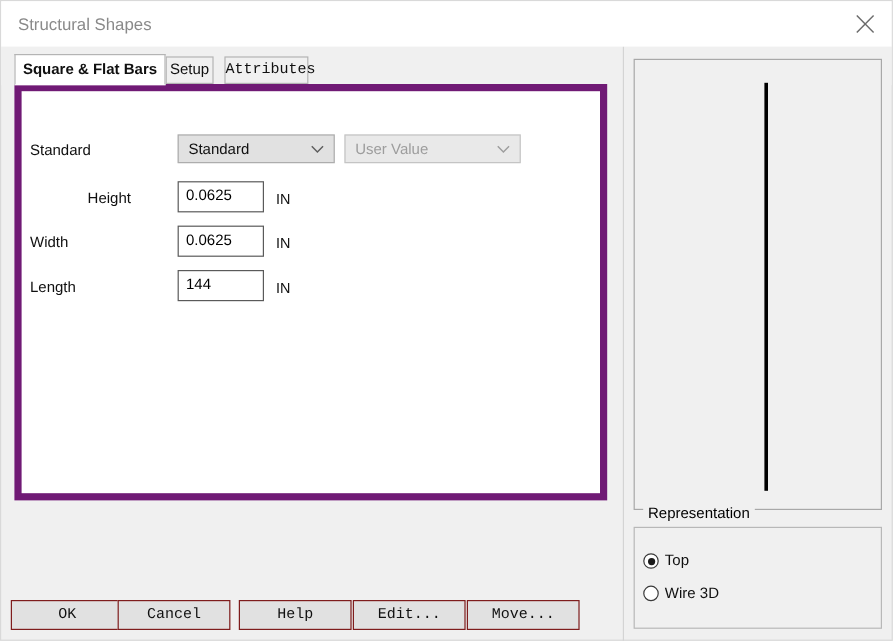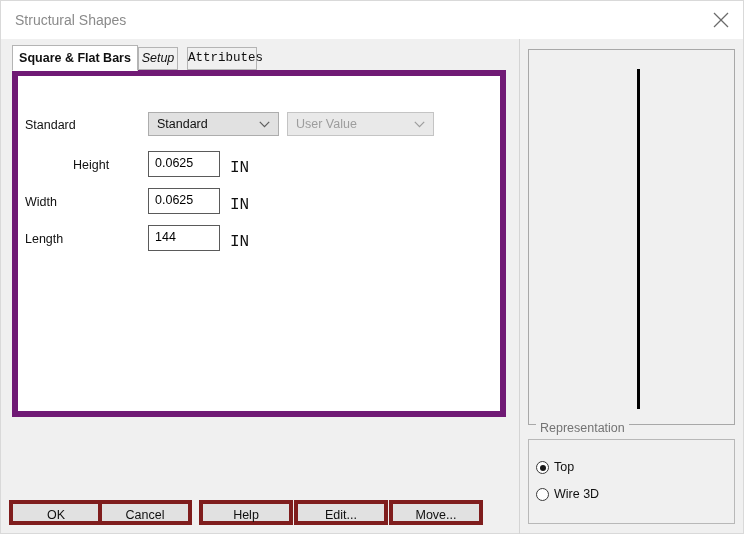--- a/index.html
+++ b/index.html
@@ -106,24 +106,23 @@
   }
 
   .form-label {
     position: absolute;
     font-size: 12.5px;
     color: #101010;
     white-space: nowrap;
   }
   .unit-label {
     position: absolute;
-    font-size: 16px;
-    color: #101010;
-    white-space: nowrap;
-    font-family: Liberation Mono, monospace;
+    font-size: 12px;
+    color: #101010;
+    white-space: nowrap;
   }
 
   .combo {
     position: absolute;
     height: 24px;
     box-sizing: border-box;
     background: #e1e1e1;
     border: 1px solid #adadad;
     cursor: default;
   }
@@ -167,27 +166,28 @@
   }
 
   
   .dlg-button {
     position: absolute;
     top: 499px;
     height: 25px;
     width: 94px;
     box-sizing: border-box;
     background: #e1e1e1;
-    border: 4px solid #7f1d1d;
+    border: 1px solid #7f1d1d;
     font-size: 12.5px;
     line-height: 23px;
     text-align: center;
     color: #101010;
     cursor: default;
     white-space: nowrap;
+    font-family: Liberation Mono, monospace;
   }
 
   
   #pane-divider {
     position: absolute;
     left: 518px;
     top: 38px;
     width: 1px;
     height: 495px;
     background: #d4d4d4;
@@ -224,21 +224,21 @@
     border: 1px solid #b8b8b8;
     box-sizing: border-box;
   }
   #repr-legend {
     position: absolute;
     left: 535px;
     top: 420px;
     background: #f0f0f0;
     padding: 0 4px;
     font-size: 12.5px;
-    color: #737373;
+    color: #000000;
     white-space: nowrap;
     text-align: center;
   }
   .radio-row {
     position: absolute;
     left: 535px;
     height: 18px;
     cursor: default;
     white-space: nowrap;
   }
@@ -281,21 +281,21 @@
     <div id="close-button">
       <svg width="16" height="16" viewBox="0 0 16 16">
         <line x1="1" y1="1" x2="15" y2="15" stroke="#6b6b6b" stroke-width="1.2"></line>
         <line x1="15" y1="1" x2="1" y2="15" stroke="#6b6b6b" stroke-width="1.2"></line>
       </svg>
     </div>
   </div>
 
   <div id="tabstrip">
     <div class="tab active" style="left:11px; width:126px;">Square &amp; Flat Bars</div>
-    <div class="tab inactive" style="left:137px; width:40px;font-style:italic;">Setup</div>
+    <div class="tab inactive" style="left:137px; width:40px;">Setup</div>
     <div class="tab inactive" style="left:186px; width:70px;font-family:Liberation Mono, monospace;">Attributes</div>
   </div>
 
   <div id="content-panel">
 
     <div class="form-label" style="left:7px; top:42px;">Standard</div>
 
     <div class="combo" style="left:130px; top:36px; width:131px;">
       <span class="combo-text">Standard</span>
       <svg class="chev" width="11" height="7" viewBox="0 0 11 7">

